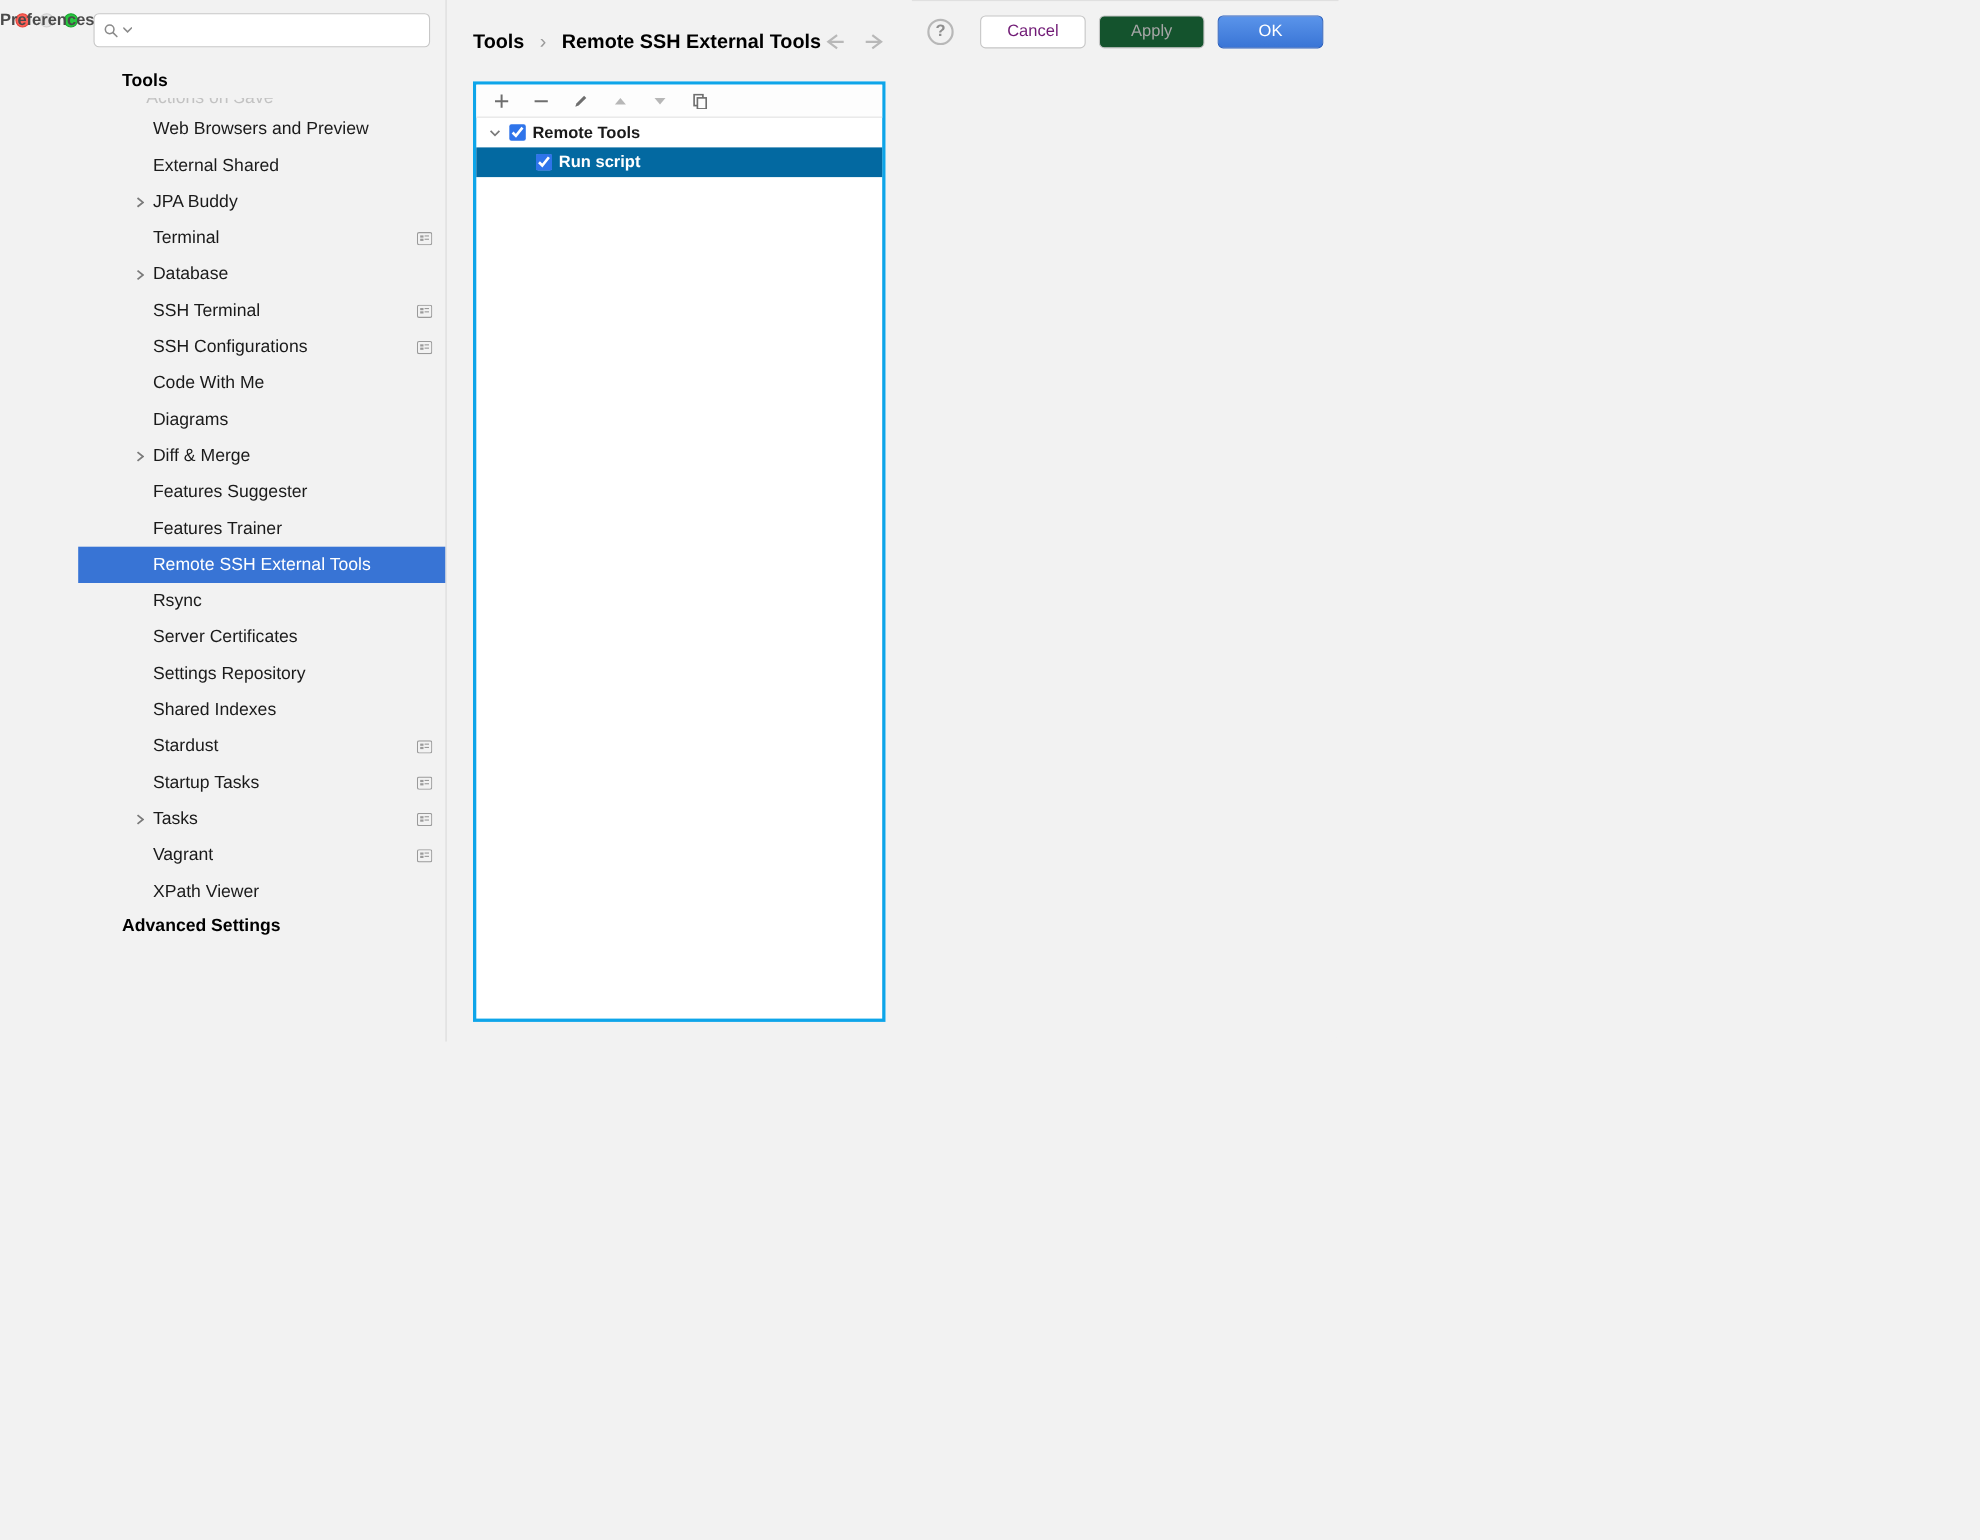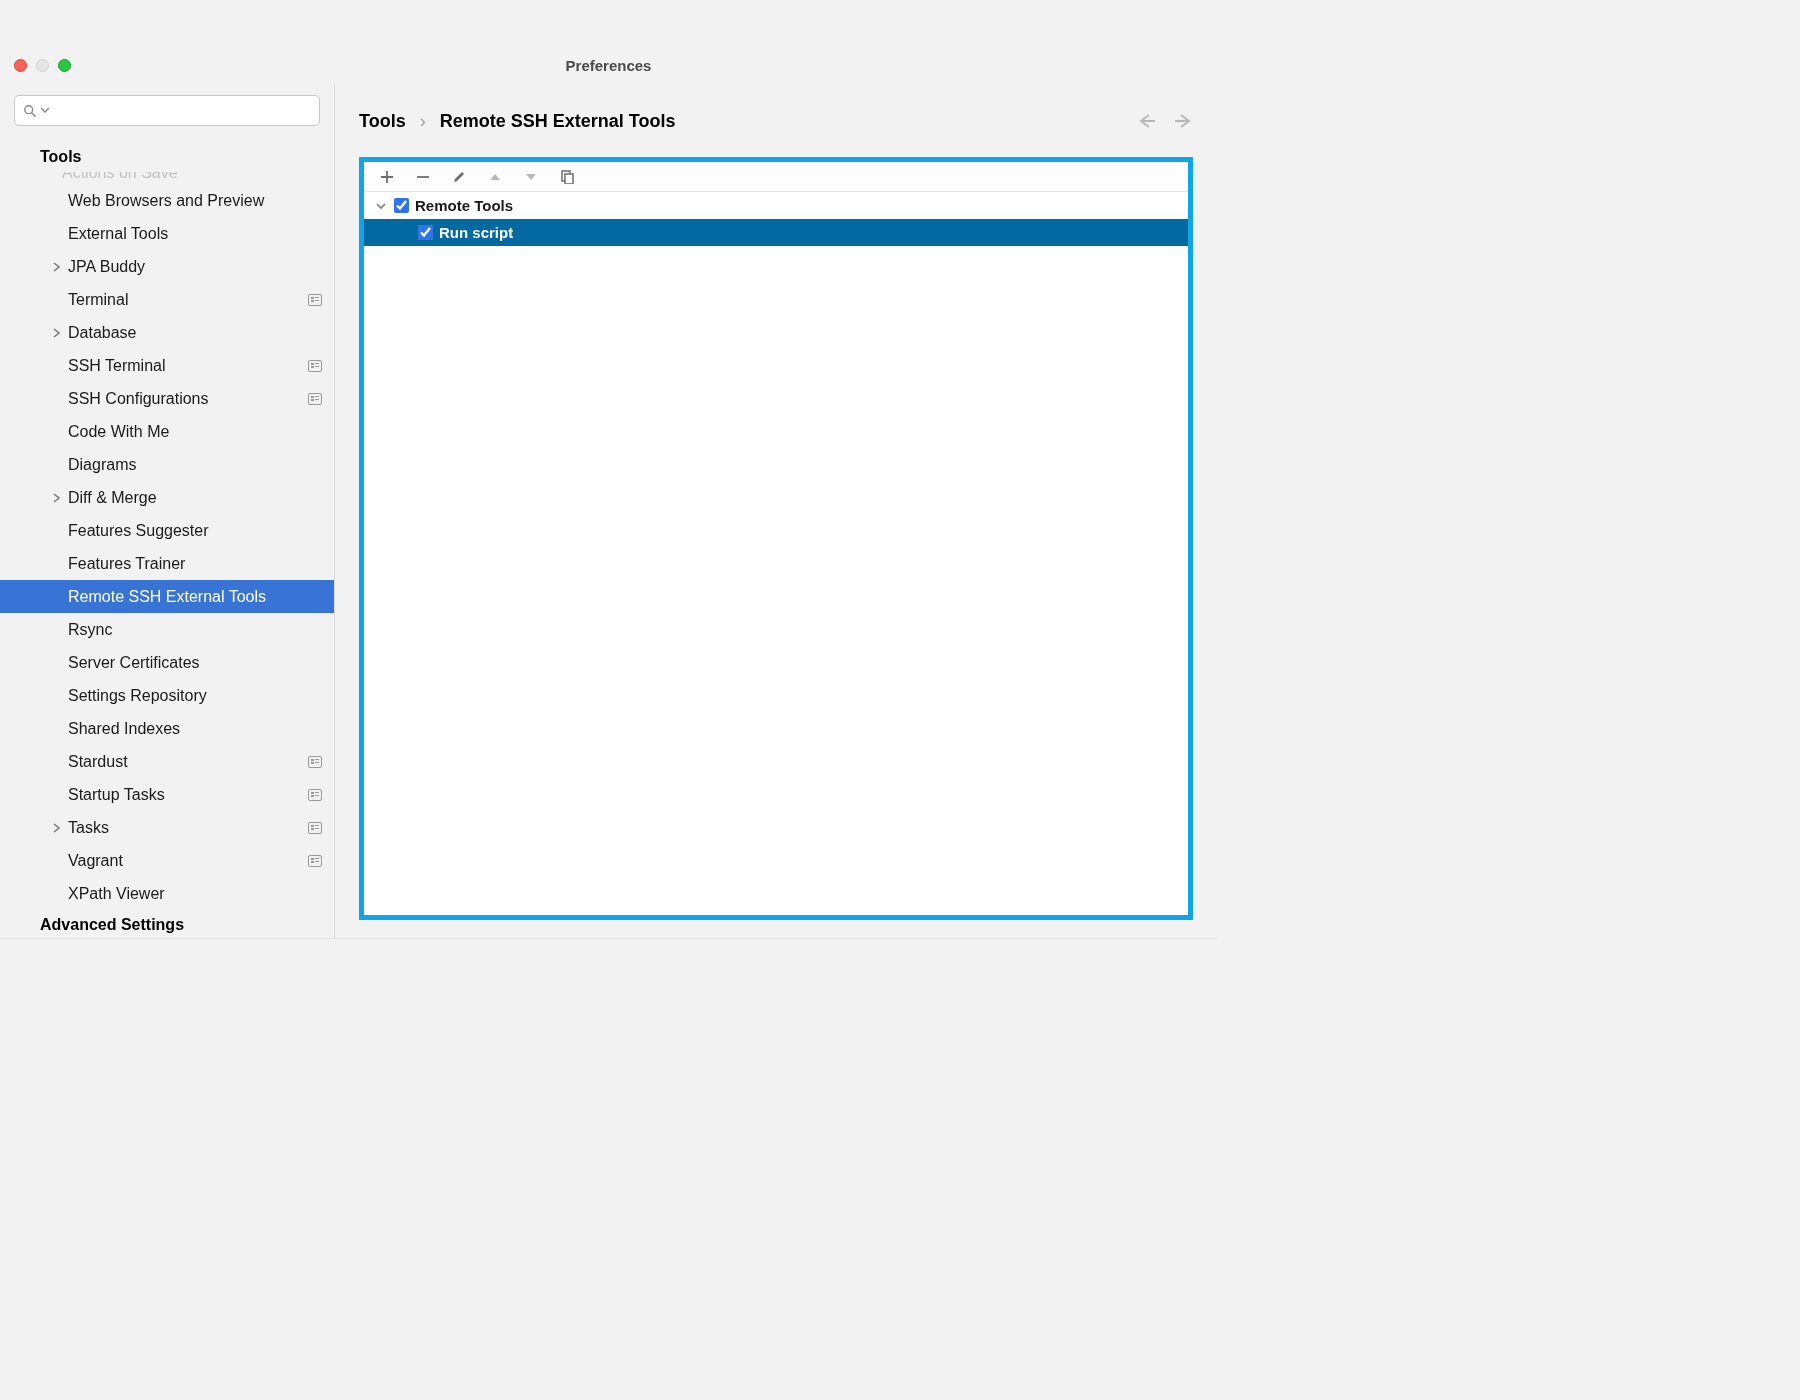--- a/index.html
+++ b/index.html
@@ -6,23 +6,22 @@
   html, body {
     width: 1217px; height: 947px;
     font-family: -apple-system, "Helvetica Neue", Arial, sans-serif;
     font-size: 16px; color: #1a1a1a; background: #f2f2f2;
     overflow: hidden;
   }
   .window {
     width: 1217px; height: 947px;
     background: #f2f2f2;
     border-radius: 10px;
-    display: flex; flex-direction: column;
+    display: flex; flex-direction: row;
     position: relative;
-    margin-top: 47px;
   }
   
   .titlebar {
     height: 36px; display: flex; align-items: center;
     position: relative; flex: 0 0 auto;
   }
   .traffic {
     display: flex; gap: 9px; padding-left: 14px;
   }
   .traffic .dot {
@@ -103,21 +102,21 @@
     height: 40px; margin-bottom: 16px;
   }
   .breadcrumb {
     display: flex; align-items: center; gap: 14px;
     font-size: 18px; font-weight: 700; color: #000;
   }
   .breadcrumb .sep { color: #9a9a9a; font-weight: 500; }
   .navarrows { display: flex; gap: 16px; color: #b8b8b8; }
   .navarrows svg { display:block; }
   .panel {
-    flex: 1 1 auto; border: 5px solid #0ea5e9; background: #fff;
+    flex: 1 1 auto; border: 3px solid #0ea5e9; background: #fff;
     display: flex; flex-direction: column;
     margin-bottom: 18px;
   }
   .toolbar {
     height: 30px; border-bottom: 1px solid #e2e2e2;
     background: #fdfdfd;
     display: flex; align-items: center; gap: 18px;
     padding: 0 14px;
   }
   .tbtn { width: 18px; height: 18px; display:flex; align-items:center; justify-content:center; color:#6e6e6e;}
@@ -204,21 +203,21 @@
                 </svg>
               </span>
               <span class="label">Web Browsers and Preview</span>
             </div>
             <div class="item noarrow">
               <span class="arrow">
                 <svg width="8" height="10" viewBox="0 0 8 10">
                   <path d="M2 1l5 4-5 4" fill="none" stroke="currentColor" stroke-width="1.6"></path>
                 </svg>
               </span>
-              <span class="label">External Tools</span>
+              <span class="label">External Shared</span>
             </div>
             <div class="item">
               <span class="arrow">
                 <svg width="8" height="10" viewBox="0 0 8 10">
                   <path d="M2 1l5 4-5 4" fill="none" stroke="currentColor" stroke-width="1.6"></path>
                 </svg>
               </span>
               <span class="label">JPA Buddy</span>
             </div>
             <div class="item noarrow">

